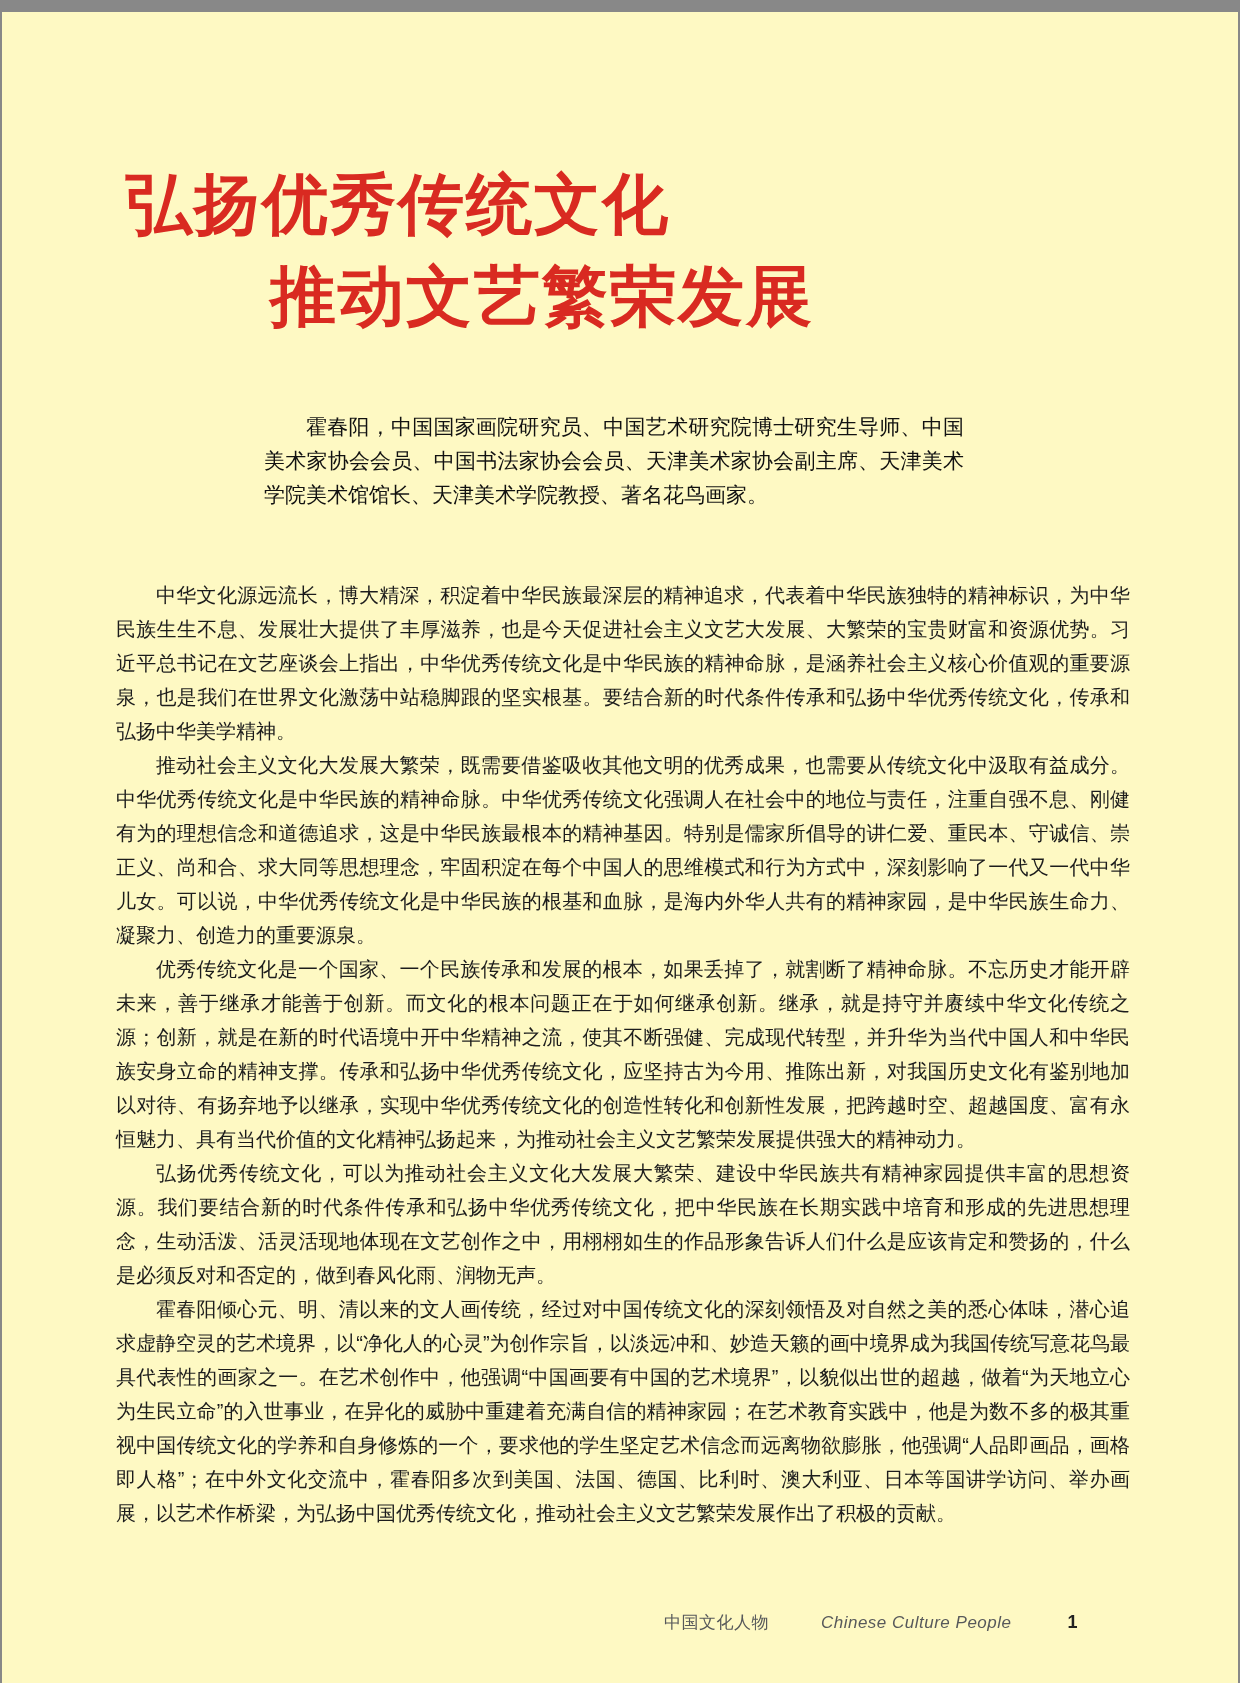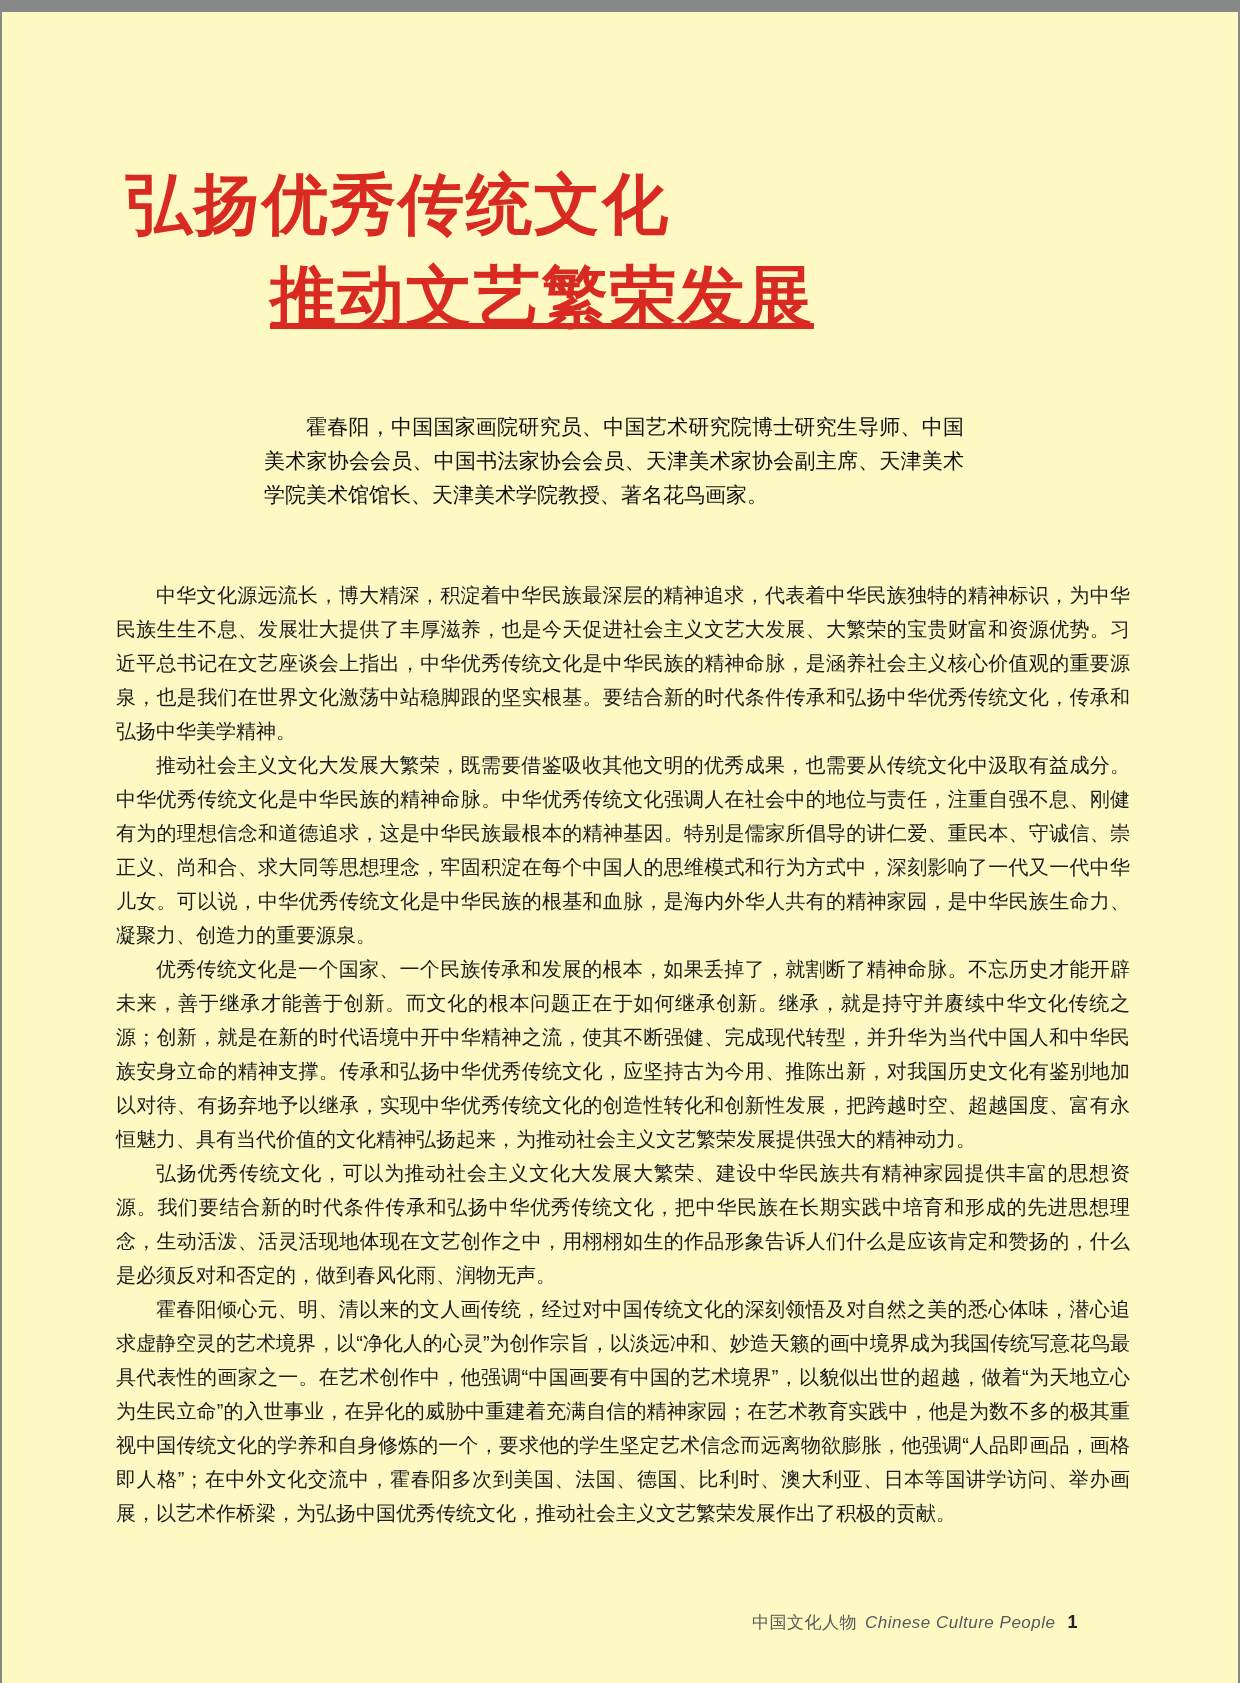--- a/index.html
+++ b/index.html
@@ -23,21 +23,20 @@
     font-size: 66px;
     line-height: 92px;
     font-weight: 900;
     color: #d92a21;
     letter-spacing: 2px;
     font-family: "Liberation Sans", "DejaVu Sans", sans-serif;
     white-space: nowrap;
   }
   .title-line.second {
     padding-left: 144px;
-    text-decoration: underline;
   }
   .subtitle {
     position: absolute;
     left: 118px;
     top: 332px;
     width: 1010px;
     font-size: 28px;
     font-weight: 700;
     color: #d92a21;
     letter-spacing: 0.5px;
@@ -72,20 +71,21 @@
   }
   .footer {
     position: absolute;
     top: 1599px;
     right: 160px;
     display: flex;
     align-items: baseline;
     font-size: 17px;
     color: #57595b;
     letter-spacing: 0.5px;
+    gap: 44px;
   }
   .footer .page-num {
     font-weight: 700;
     color: #222222;
     margin-left: 12px;
     font-size: 18px;
   }
   .footer .journal-en { margin-left: 8px; font-style: italic; }
 </style>
 </head>

